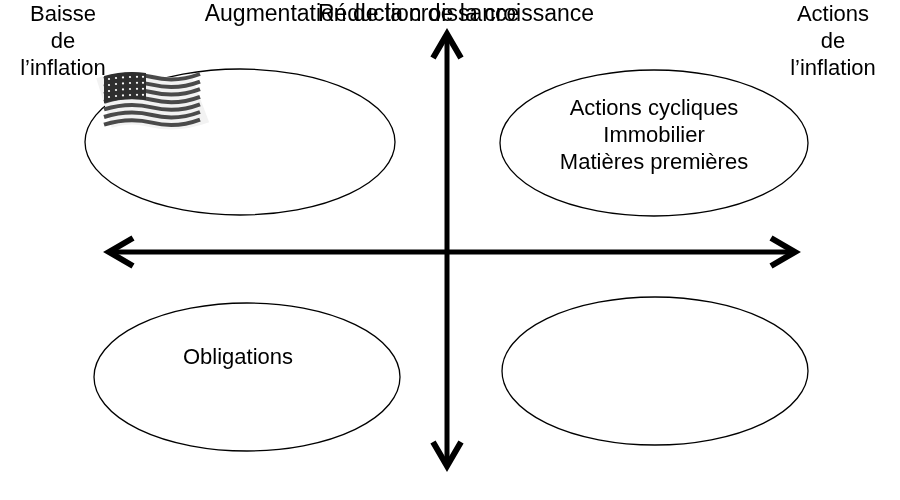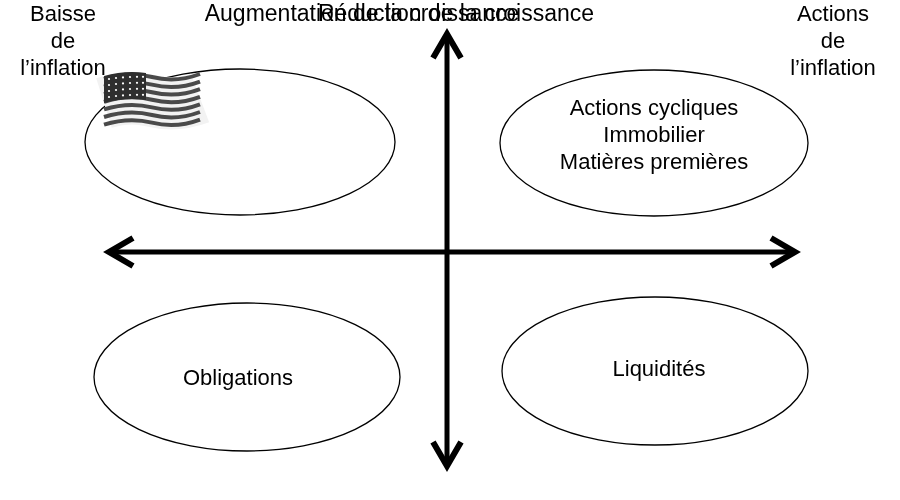--- a/index.html
+++ b/index.html
@@ -95,17 +95,16 @@
     <div>l’inflation</div>
   </div>
 
 
   <div class="lbl" style="left:494px; top:94px; width:320px;">
     <div>Actions cycliques</div>
     <div>Immobilier</div>
     <div>Matières premières</div>
   </div>
 
-  <div class="lbl" style="left:138px; top:364px; width:200px;">Obligations</div>
+  <div class="lbl" style="left:138px; top:343px; width:200px;">Obligations</div>
 
-  <div class="lbl" style="left:559px; top:355px; width:200px;">Liquidités</div>
 
 </div>
 
 </body></html>

